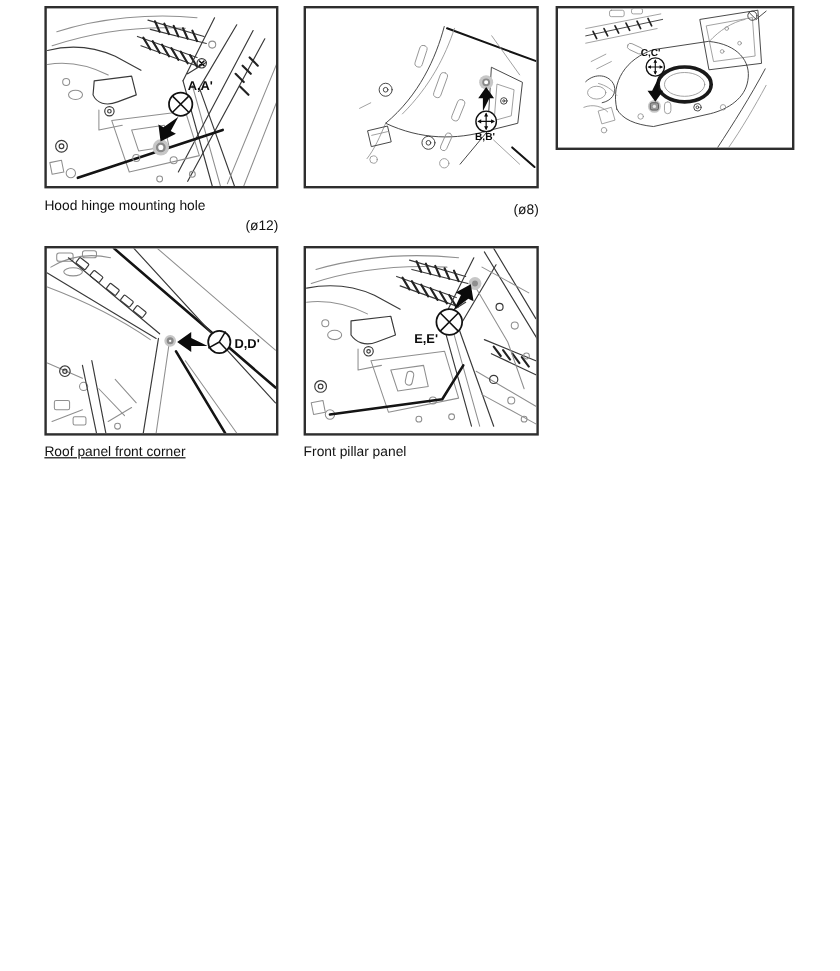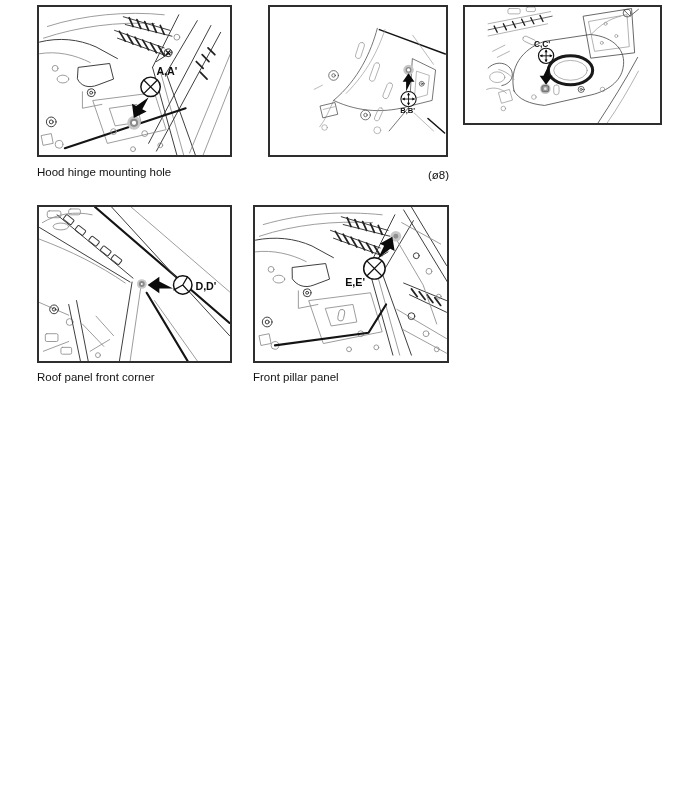--- a/index.html
+++ b/index.html
@@ -4,28 +4,28 @@
 <style>
   html,body{margin:0;padding:0;background:#ffffff;}
   .page{position:relative;width:700px;height:809px;background:#ffffff;overflow:hidden;
         font-family:"Liberation Sans",sans-serif;}
   .panel{position:absolute;border:2px solid #2e2e2e;background:#ffffff;box-sizing:border-box;}
   .panel svg{display:block;width:100%;height:100%;}
   .cap{position:absolute;color:#121212;font-size:11.5px;line-height:14px;}
   .cap .dia{text-align:right;margin-top:3px;}
   
   .p1{left:37px;top:5px;width:195px;height:152px;}
-  .p2{left:268px;top:5px;width:180px;height:152px;padding-left:40px;}
+  .p2{left:253px;top:5px;width:196px;height:152px;padding-left:40px;}
   .p3{left:463px;top:5px;width:199px;height:120px;}
   .p4{left:37px;top:205px;width:195px;height:158px;}
   .p5{left:253px;top:205px;width:196px;height:158px;}
   .c1{left:37px;top:165px;width:195px;}
   .c2{left:253px;top:165px;width:196px;}
   .c3{left:463px;top:165px;width:199px;}
-  .c4{left:37px;top:370px;width:195px;}
+  .c4{left:37px;top:370px;width:195px;text-decoration:underline;}
   .c5{left:253px;top:370px;width:196px;}
   
   .s1{stroke:#3a3a3a;stroke-width:1;fill:none;stroke-linecap:round;stroke-linejoin:round;}
   .s0{stroke:#8f8f8f;stroke-width:.9;fill:none;stroke-linecap:round;stroke-linejoin:round;}
   .s2{stroke:#141414;stroke-width:2.2;fill:none;stroke-linecap:round;stroke-linejoin:round;}
   .h {stroke:#222222;stroke-width:1.8;fill:none;stroke-linecap:round;}
   .er{stroke:#191919;stroke-width:4;fill:none;}
   .cc{fill:#ffffff;stroke:#111111;stroke-width:1.5;}
   .xm{stroke:#111111;stroke-width:1.3;fill:none;stroke-linecap:round;}
   .arr{fill:#0b0b0b;stroke:none;}
@@ -280,20 +280,21 @@
         </g>
         <circle class="cc" cx="122" cy="63" r="11"></circle>
         <path class="xm" d="M114.5,55.5 L129.5,70.5 M129.5,55.5 L114.5,70.5"></path>
         <text class="mk" x="92" y="81">E,E'</text>
       </g>
     </svg>
   </div>
 
   <div class="cap c1">
     <div>Hood hinge mounting hole</div>
+    <div class="dia">(ø12)</div>
   </div>
   <div class="cap c2">
     <div class="dia">(ø8)</div>
   </div>
   <div class="cap c4">
     <div>Roof panel front corner</div>
   </div>
   <div class="cap c5">
     <div>Front pillar panel</div>
   </div>

